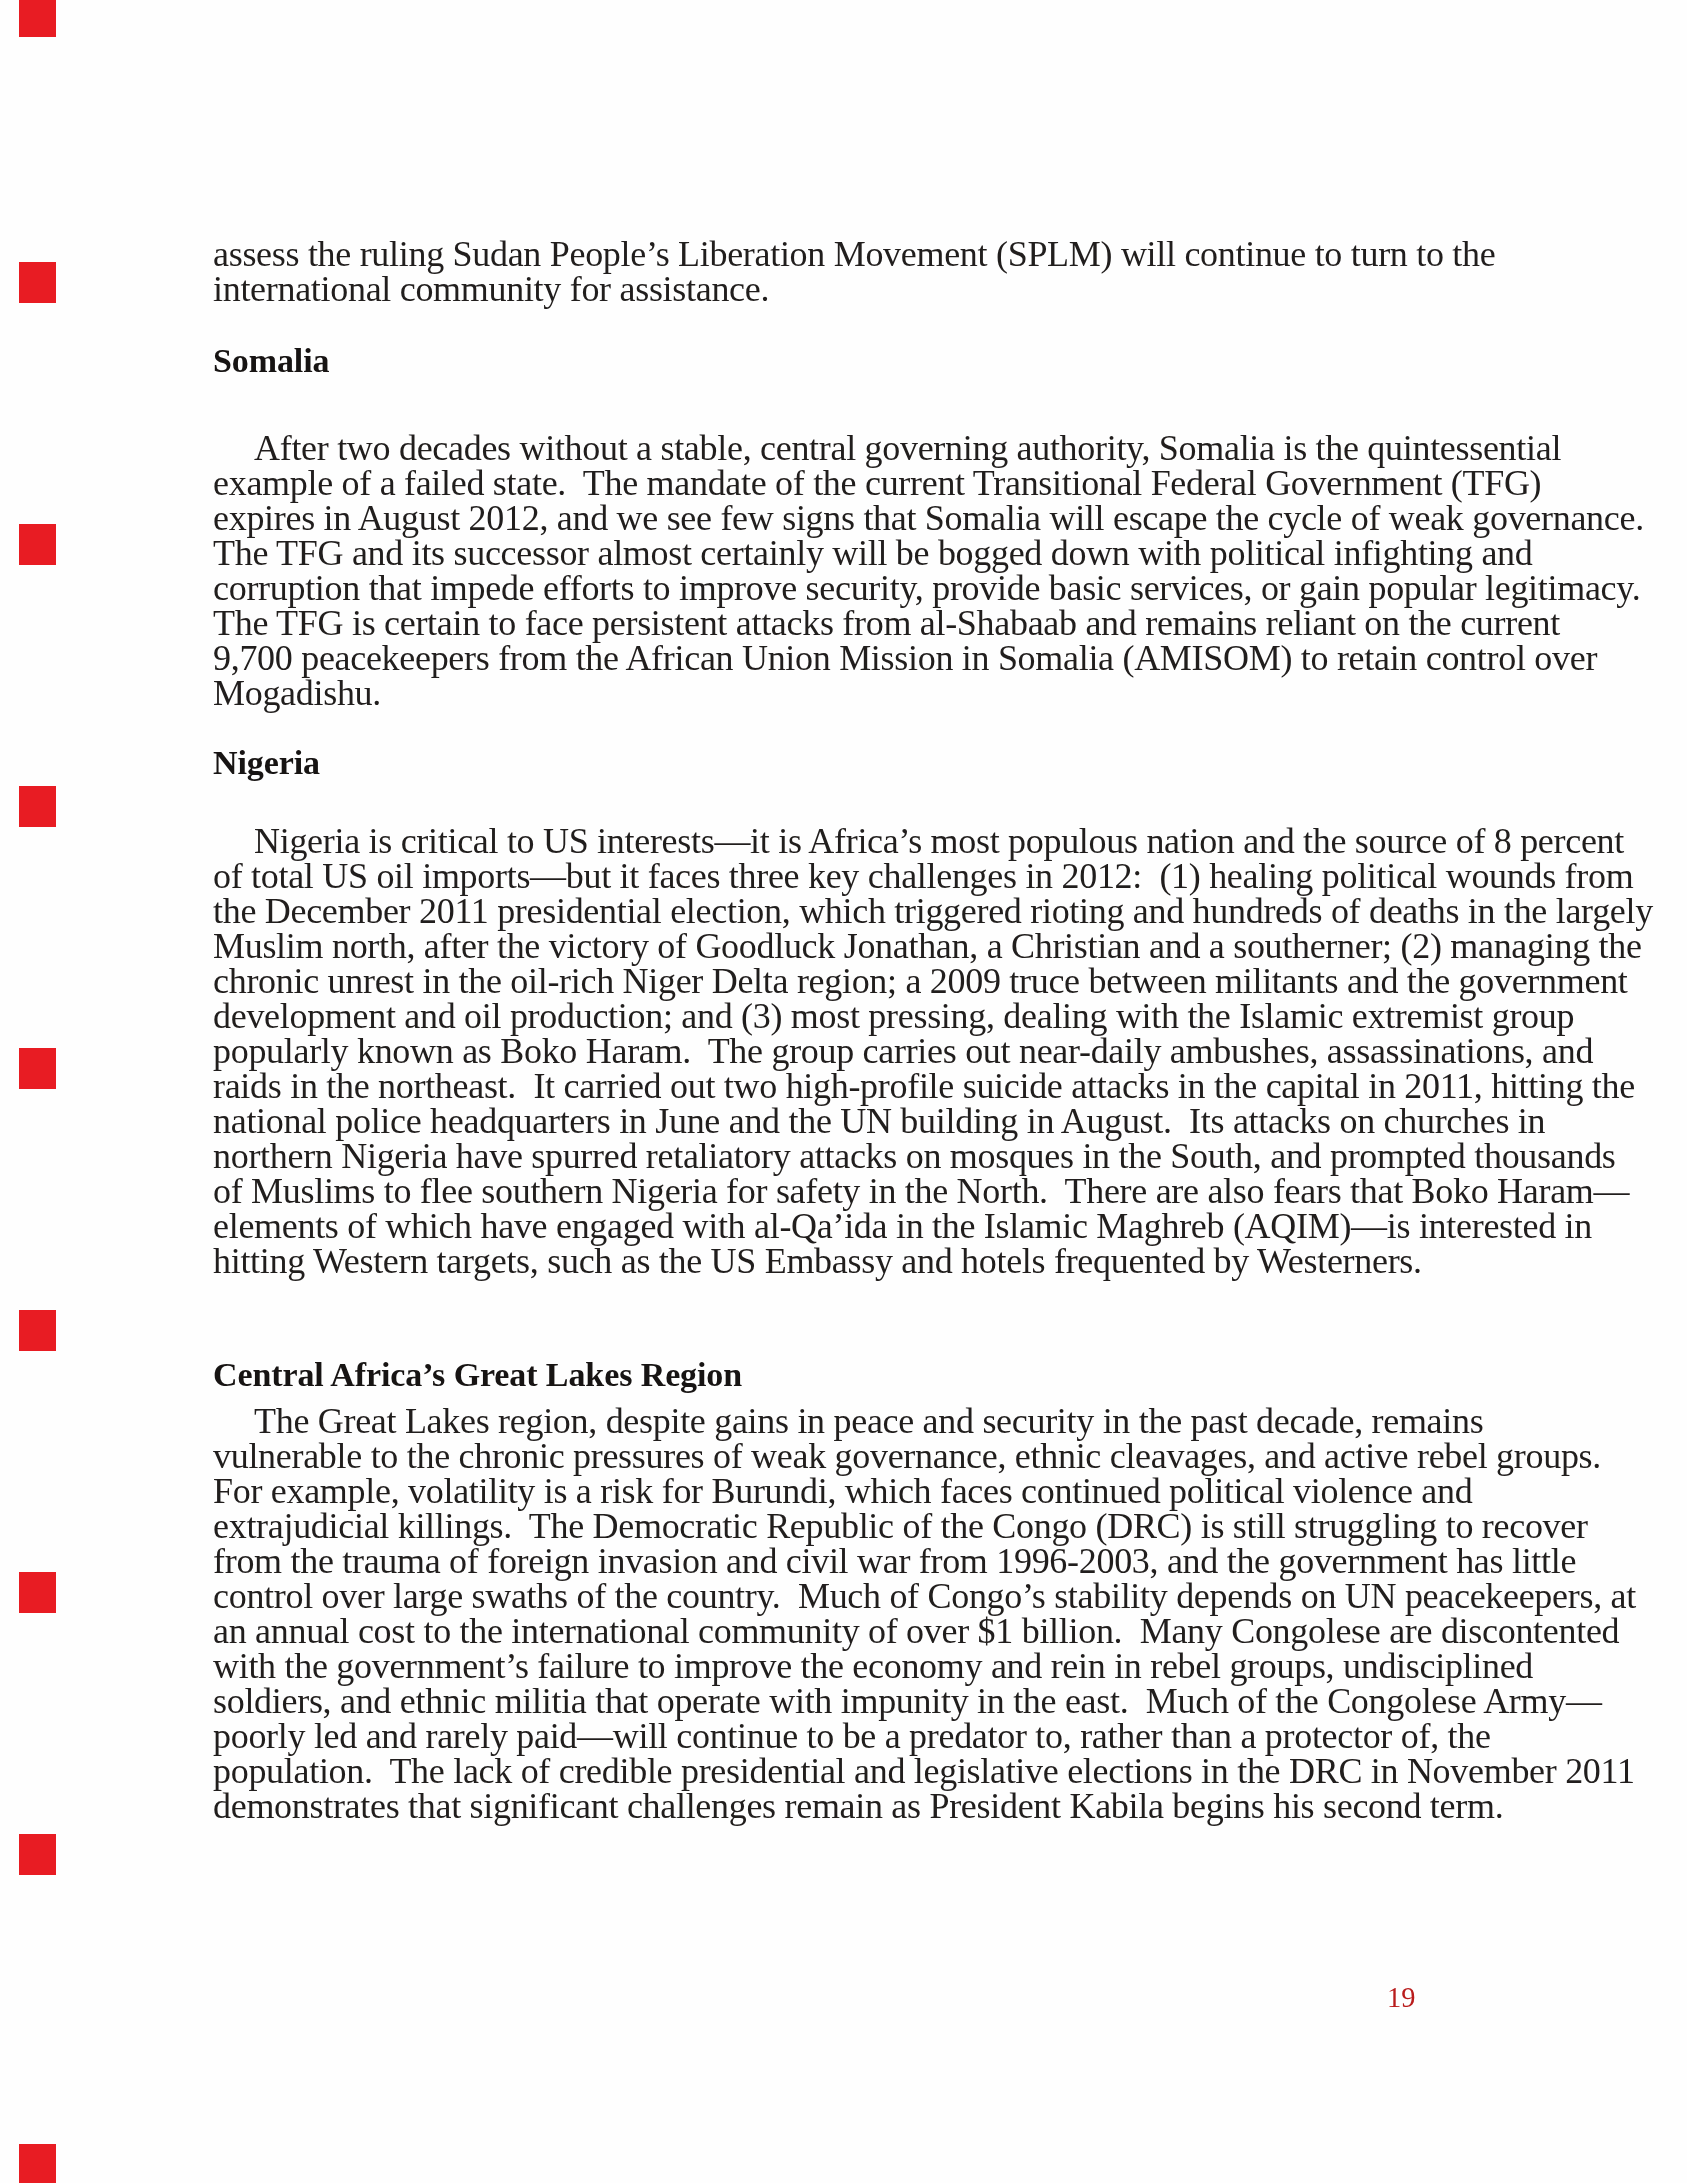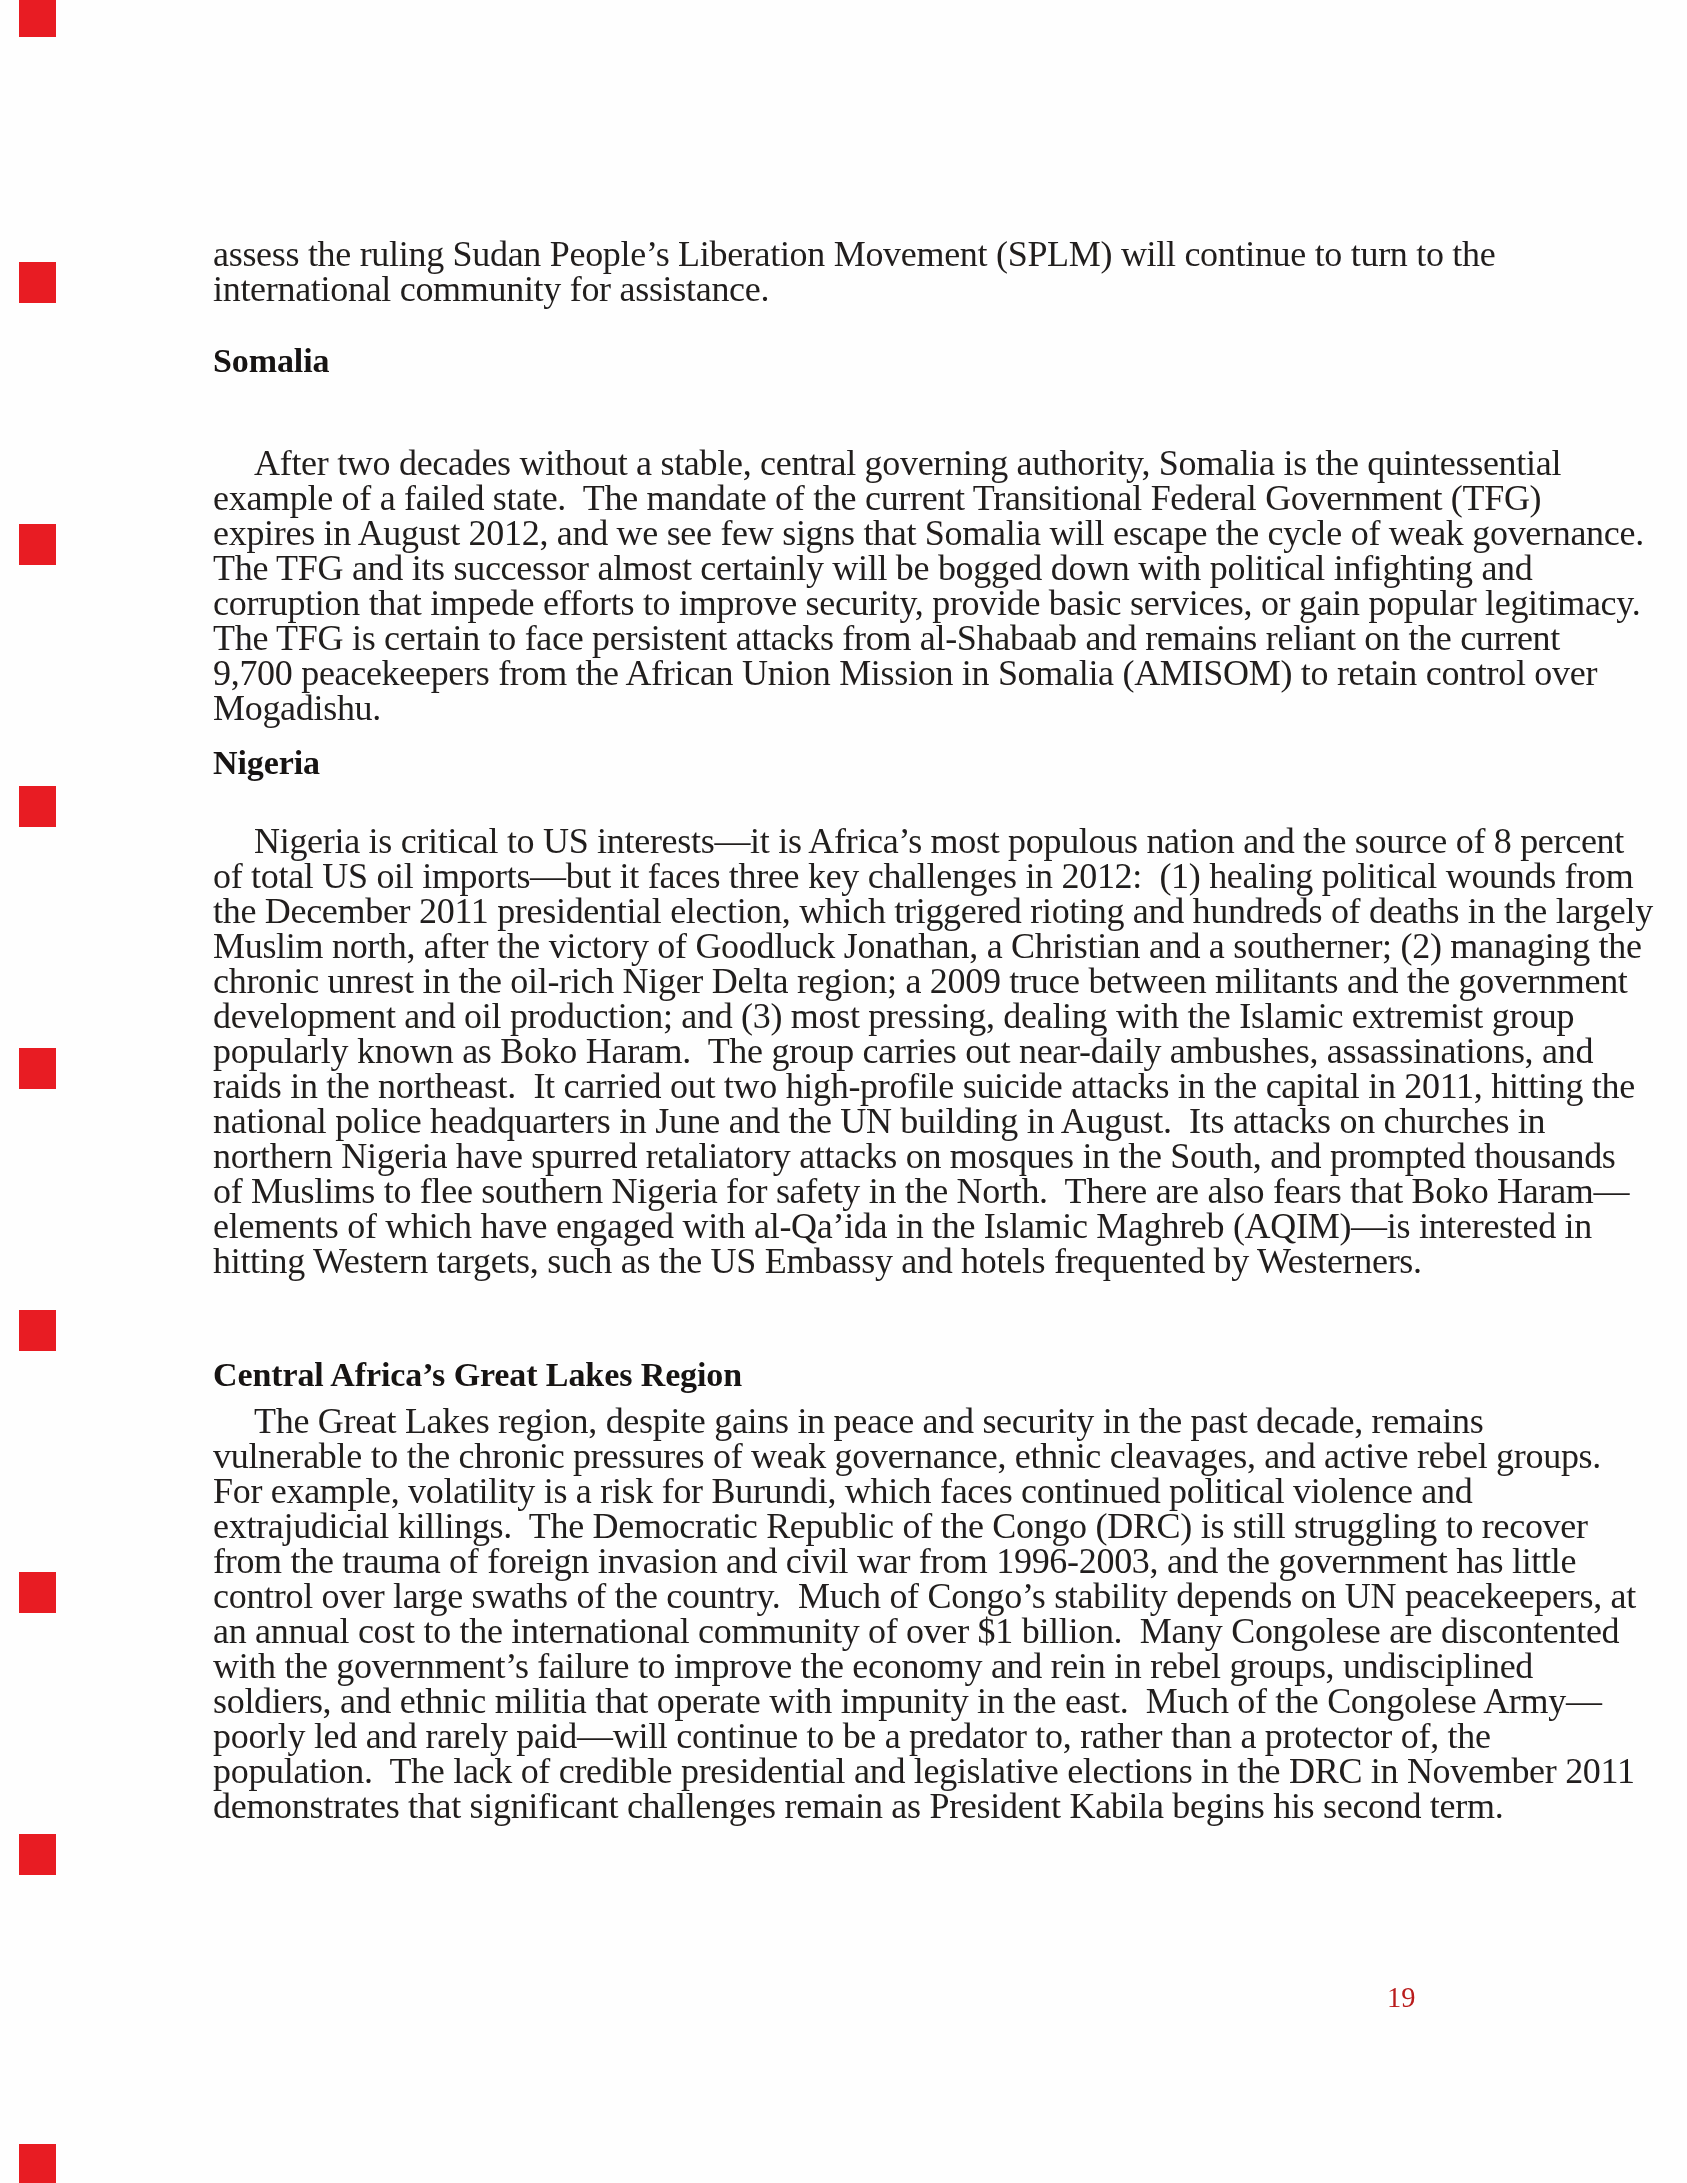--- a/index.html
+++ b/index.html
@@ -40,21 +40,21 @@
     margin: 0;
     font-size: 34px;
     line-height: 33px;
     font-weight: bold;
     color: #171413;
     letter-spacing: -0.1px;
     white-space: pre;
   }
   .b-intro   { top: 237px; }
   .h-somalia { top: 344px; }
-  .b-somalia { top: 446px; }
+  .b-somalia { top: 431px; }
   .h-nigeria { top: 746px; }
   .b-nigeria { top: 824px; }
   .h-lakes   { top: 1358px; }
   .b-lakes   { top: 1404px; }
   .pageno {
     position: absolute;
     left: 1387px;
     top: 1982px;
     font-size: 28.4px;
     color: #b91c1c;

